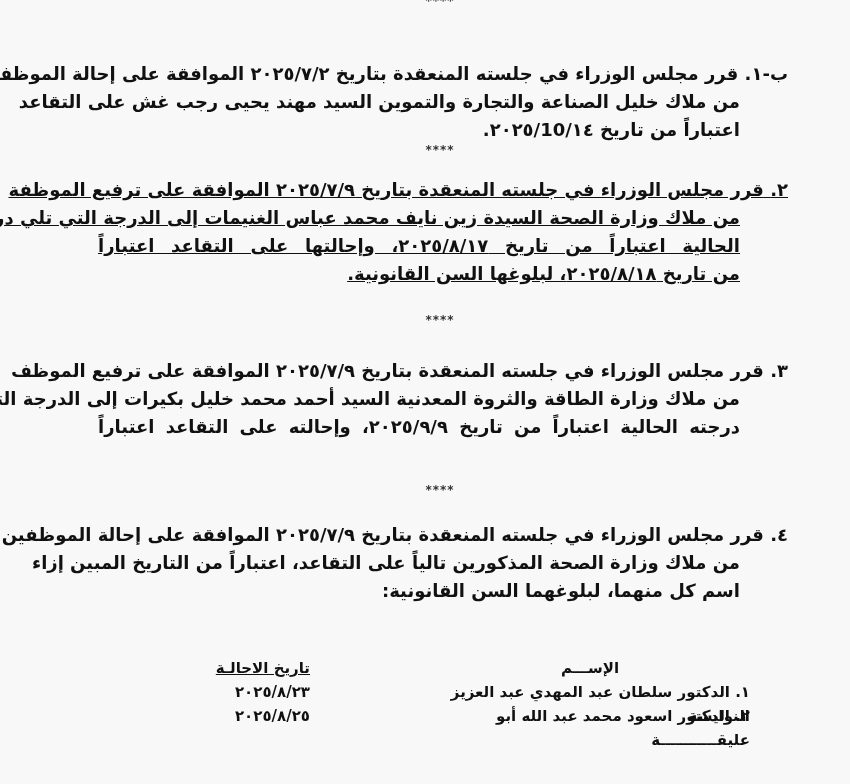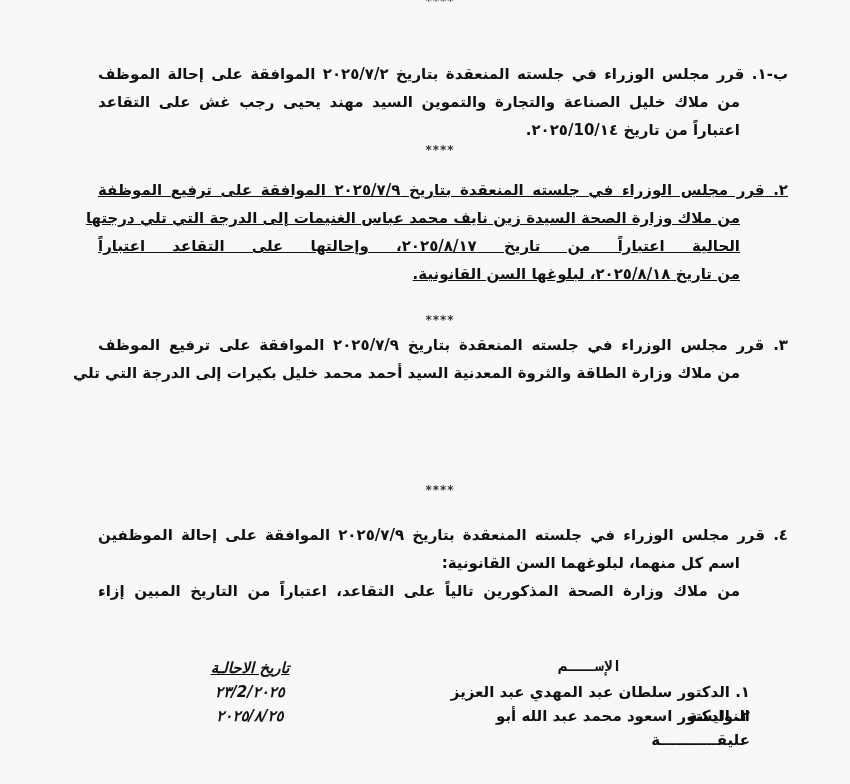--- a/index.html
+++ b/index.html
@@ -29,21 +29,21 @@
       font-size: 12px;
       font-weight: bold;
       letter-spacing: 1px;
       color: #333;
       direction: ltr;
     }
     .para {
       position: absolute;
       right: 62px;
       width: 690px;
-      font-size: 15px;
+      font-size: 18px;
       font-weight: bold;
       line-height: 28px;
     }
     .para .line {
       display: block;
       white-space: nowrap;
       text-align: justify;
       text-align-last: justify;
     }
     .para .line.last {
@@ -64,22 +64,22 @@
       font-weight: bold;
     }
     .names .hdr-row, .names .row {
       display: flex;
       flex-direction: row;
       justify-content: space-between;
       height: 24px;
       line-height: 24px;
     }
     .names .col-name { width: 320px; text-align: right; }
-    .names .col-date { width: 120px; text-align: center; font-style: italic; }
-    .names .hdr-name { text-align: center; font-family: Liberation Mono, monospace; }
+    .names .col-date { width: 120px; text-align: right; }
+    .names .hdr-name { text-align: center; }
     .names .hdr-date { text-decoration: underline; }
   </style>
 </head>
 <body>
 
 <div class="page">
 
   <div class="stars" style="top:-6px;">****</div>
 
   <div class="para" style="top:60px;">
@@ -92,41 +92,42 @@
 
   <div class="para" style="top:176px;text-decoration:underline;">
     <span class="line"><span class="num">٢.</span> <span>قرر مجلس الوزراء في جلسته المنعقدة بتاريخ ٢٠٢٥/٧/٩ الموافقة على ترفيع الموظفة</span></span>
     <span class="line indent">من ملاك وزارة الصحة السيدة زين نايف محمد عباس الغنيمات إلى الدرجة التي تلي درجتها</span>
     <span class="line indent">الحالية اعتباراً من تاريخ ٢٠٢٥/٨/١٧، وإحالتها على التقاعد اعتباراً</span>
     <span class="line indent last">من تاريخ ٢٠٢٥/٨/١٨، لبلوغها السن القانونية.</span>
   </div>
 
   <div class="stars" style="top:313px;">****</div>
 
-  <div class="para" style="top:331px;">
+  <div class="para" style="top:357px;">
     <span class="line"><span class="num">٣.</span> <span>قرر مجلس الوزراء في جلسته المنعقدة بتاريخ ٢٠٢٥/٧/٩ الموافقة على ترفيع الموظف</span></span>
     <span class="line indent">من ملاك وزارة الطاقة والثروة المعدنية السيد أحمد محمد خليل بكيرات إلى الدرجة التي تلي</span>
+    <span class="line indent">درجته الحالية اعتباراً من تاريخ ٢٠٢٥/٩/٩، وإحالته على التقاعد اعتباراً</span>
   </div>
 
   <div class="stars" style="top:483px;">****</div>
 
   <div class="para" style="top:521px;">
     <span class="line"><span class="num">٤.</span> <span>قرر مجلس الوزراء في جلسته المنعقدة بتاريخ ٢٠٢٥/٧/٩ الموافقة على إحالة الموظفين</span></span>
+    <span class="line indent">من ملاك وزارة الصحة المذكورين تالياً على التقاعد، اعتباراً من التاريخ المبين إزاء</span>
     <span class="line indent last">اسم كل منهما، لبلوغهما السن القانونية:</span>
-    <span class="line indent">من ملاك وزارة الصحة المذكورين تالياً على التقاعد، اعتباراً من التاريخ المبين إزاء</span>
   </div>
 
   <div class="names">
     <div class="hdr-row">
       <span class="col-name hdr-name">الإســـم</span>
       <span class="col-date hdr-date">تاريخ الاحالـة</span>
     </div>
     <div class="row">
       <span class="col-name">١. الدكتور سلطان عبد المهدي عبد العزيز النوايسة</span>
-      <span class="col-date">٢٠٢٥/2/٢٣</span>
+      <span class="col-date">٢٠٢٥/٨/٢٣</span>
     </div>
     <div class="row">
       <span class="col-name">٢. الدكتور اسعود محمد عبد الله أبو عليقـــــــــــة</span>
       <span class="col-date">٢٠٢٥/٨/٢٥</span>
     </div>
   </div>
 
 </div>
 
 </body></html>

